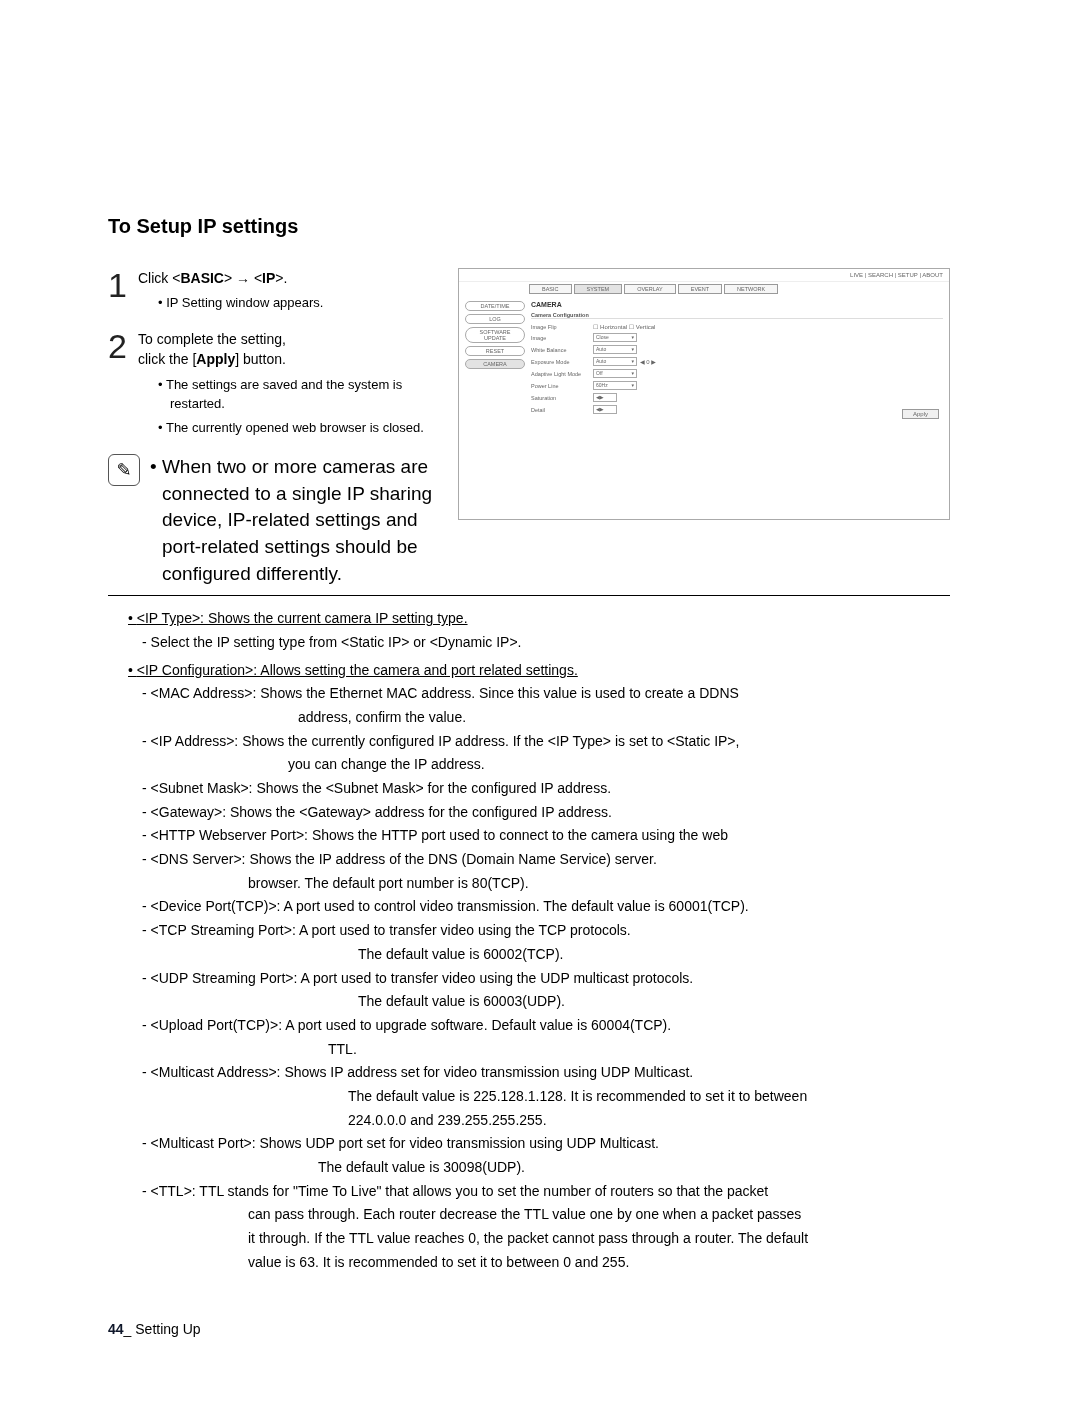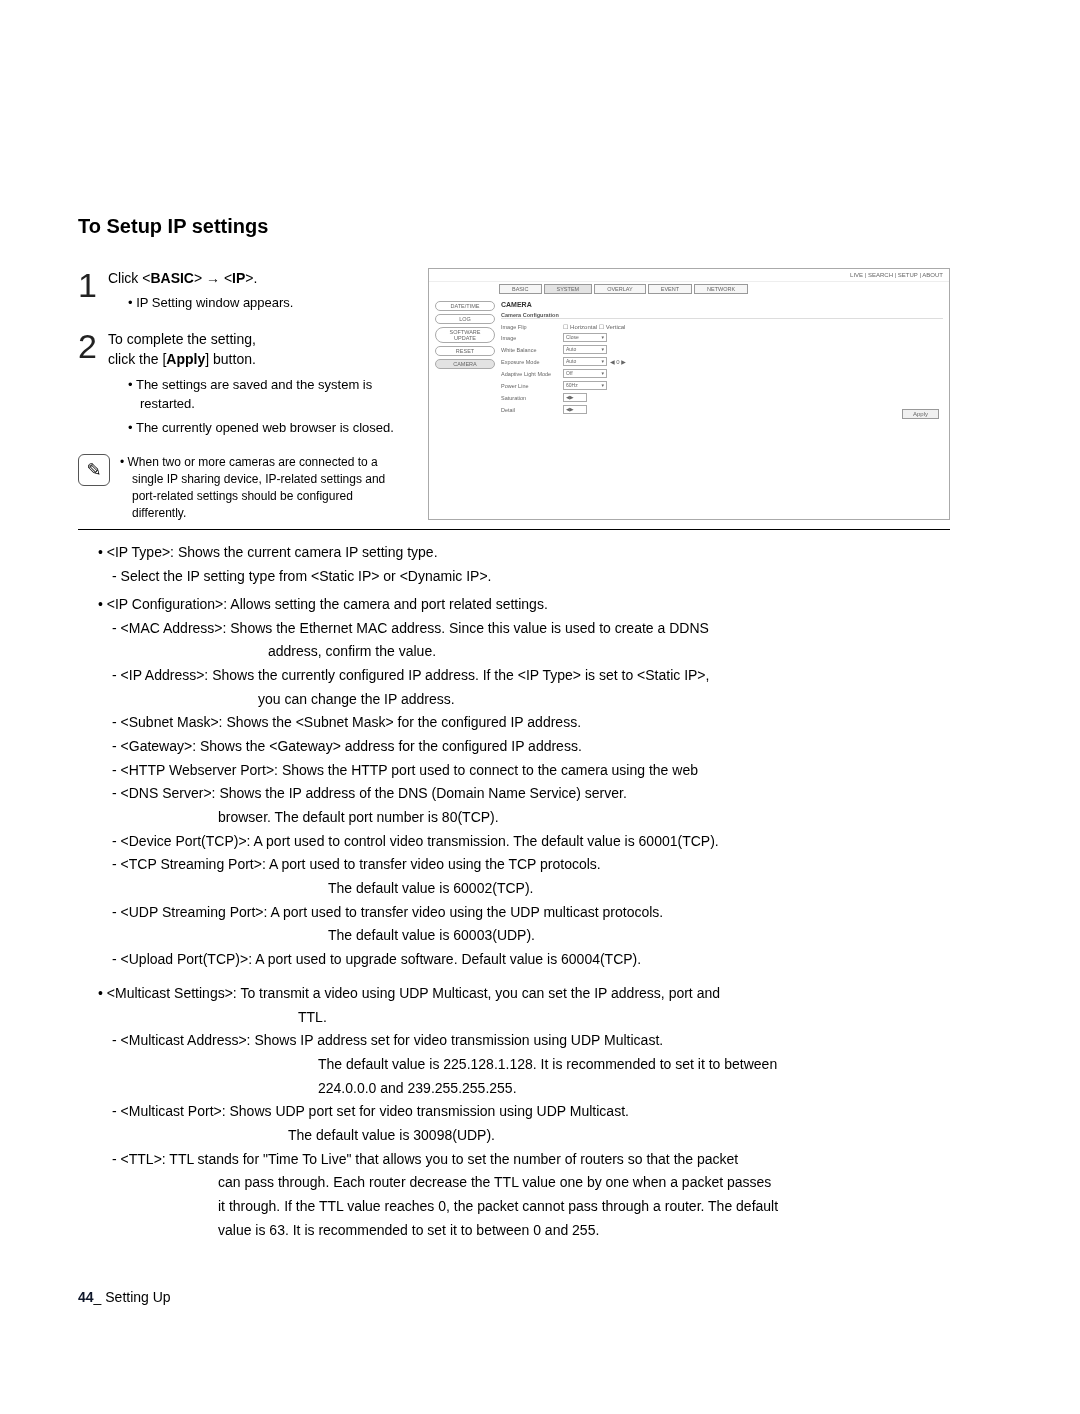--- a/index.html
+++ b/index.html
@@ -4,21 +4,21 @@
 <style>
   body {
     margin: 0;
     padding: 0;
     background: #fff;
     width: 1080px;
     font-family: Arial, Helvetica, sans-serif;
     color: #000;
   }
   .page {
-    padding: 215px 130px 50px 78px;
+    padding: 215px 130px 50px 108px;
   }
   .section-title {
     font-size: 20px;
     font-weight: bold;
     margin-bottom: 30px;
   }
   .two-col {
     display: flex;
     gap: 20px;
     margin-bottom: 8px;
@@ -64,21 +64,21 @@
   .ss-main { flex: 1; padding-left: 6px; }
   .ss-title { font-weight: bold; font-size: 7px; color: #333; margin-bottom: 4px; }
   .ss-sub { font-weight: bold; font-size: 5.5px; color: #555; margin-bottom: 4px; border-bottom: 1px solid #ddd; }
   .ss-row { display: flex; align-items: center; margin-bottom: 3px; }
   .ss-label { width: 62px; font-size: 5.5px; }
   .ss-field { border: 1px solid #aaa; width: 38px; height: 7px; line-height: 7px; padding: 0 2px; font-size: 5px; display:flex; justify-content:space-between; }
   .ss-drop::after { content: "▾"; font-size:5px; }
   .ss-apply { position:absolute; right:10px; bottom:100px; border:1px solid #999; background:#f0f0f0; padding:1px 10px; font-size:6px; }
   .divider { border: none; border-top: 1px solid #000; margin: 8px 0 12px 0; }
   .defs { font-size: 14px; line-height: 1.55; }
-  .defs .d-bullet { margin: 6px 0 2px 20px; text-indent: -12px; padding-left: 12px; }
+  .defs .d-bullet { margin: 6px 0 2px 20px; text-indent: -12px; padding-left: 12px; text-decoration: underline; }
   .defs .d-bullet::before { content: "•  "; }
   .defs .d-dash { margin: 2px 0 2px 34px; text-indent: -10px; padding-left: 10px; }
   .defs .d-dash::before { content: "-  "; }
   .defs .d-cont { margin: 0 0 2px 140px; }
   .footer { margin-top: 48px; font-size: 14px; }
   .footer b { color: #0f172a; }
 </style>
 </head>
 <body>
 
@@ -105,21 +105,21 @@
           <div>
             <span>click the [</span><b>Apply</b><span>] button.</span>
           </div>
           <div class="sub-bullet">The settings are saved and the system is restarted.</div>
           <div class="sub-bullet">The currently opened web browser is closed.</div>
         </div>
       </div>
 
       <div class="note-row">
         <div class="note-icon">✎</div>
-        <div style="flex:1; font-size:12px; line-height:1.4;">
+        <div style="flex:1; font-size:19px; line-height:1.4;">
           <div style="text-indent:-12px; padding-left:12px;">•  <span>When two or more cameras are connected to a single IP sharing device, IP-related settings and port-related settings should be configured differently.</span></div>
         </div>
       </div>
     </div>
 
     <div class="right-col">
       <div class="screenshot">
         <div class="ss-top">LIVE | SEARCH | SETUP | ABOUT</div>
         <div class="ss-tabs">
           <div class="ss-tab">BASIC</div>
@@ -205,21 +205,20 @@
     <div class="d-dash">&lt;HTTP Webserver Port&gt;: Shows the HTTP port used to connect to the camera using the web</div>
     <div class="d-dash">&lt;DNS Server&gt;: Shows the IP address of the DNS (Domain Name Service) server.</div>
     <div class="d-cont" style="">browser. The default port number is 80(TCP).</div>
     <div class="d-dash">&lt;Device Port(TCP)&gt;: A port used to control video transmission. The default value is 60001(TCP).</div>
     <div class="d-dash">&lt;TCP Streaming Port&gt;: A port used to transfer video using the TCP protocols.</div>
     <div class="d-cont" style="margin-left:250px;">The default value is 60002(TCP).</div>
     <div class="d-dash">&lt;UDP Streaming Port&gt;: A port used to transfer video using the UDP multicast protocols.</div>
     <div class="d-cont" style="margin-left:250px;">The default value is 60003(UDP).</div>
     <div class="d-dash">&lt;Upload Port(TCP)&gt;: A port used to upgrade software. Default value is 60004(TCP).</div>
 
-    <div class="d-bullet" style="margin-top:12px;">&lt;Multicast Settings&gt;: To transmit a video using UDP Multicast, you can set the IP address, port and</div>
     <div class="d-cont" style="margin-left:220px;">TTL.</div>
     <div class="d-dash">&lt;Multicast Address&gt;: Shows IP address set for video transmission using UDP Multicast.</div>
     <div class="d-cont" style="margin-left:240px;">The default value is 225.128.1.128. It is recommended to set it to between</div>
     <div class="d-cont" style="margin-left:240px;">224.0.0.0 and 239.255.255.255.</div>
     <div class="d-dash">&lt;Multicast Port&gt;: Shows UDP port set for video transmission using UDP Multicast.</div>
     <div class="d-cont" style="margin-left:210px;">The default value is 30098(UDP).</div>
     <div class="d-dash">&lt;TTL&gt;: TTL stands for "Time To Live" that allows you to set the number of routers so that the packet</div>
     <div class="d-cont" style="margin-left:140px;">can pass through. Each router decrease the TTL value one by one when a packet passes</div>
     <div class="d-cont" style="margin-left:140px;">it through. If the TTL value reaches 0, the packet cannot pass through a router. The default</div>
     <div class="d-cont" style="margin-left:140px;">value is 63. It is recommended to set it to between 0 and 255.</div>

